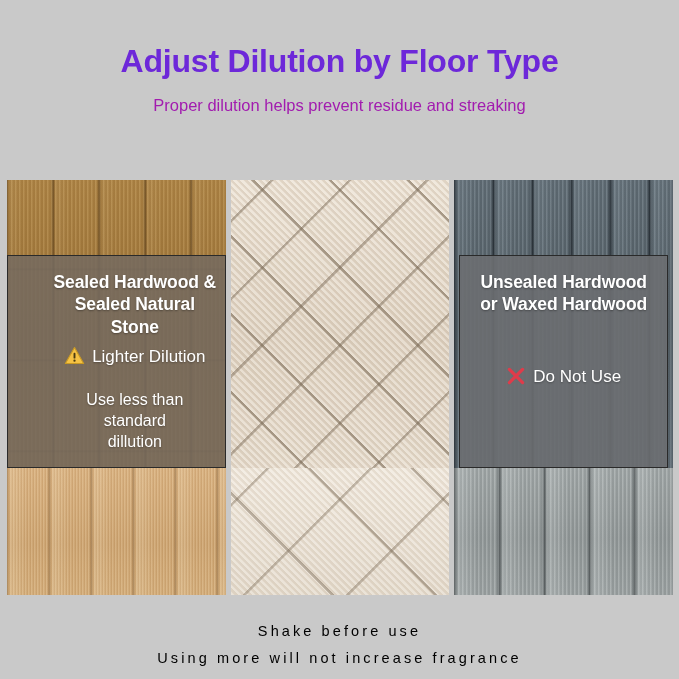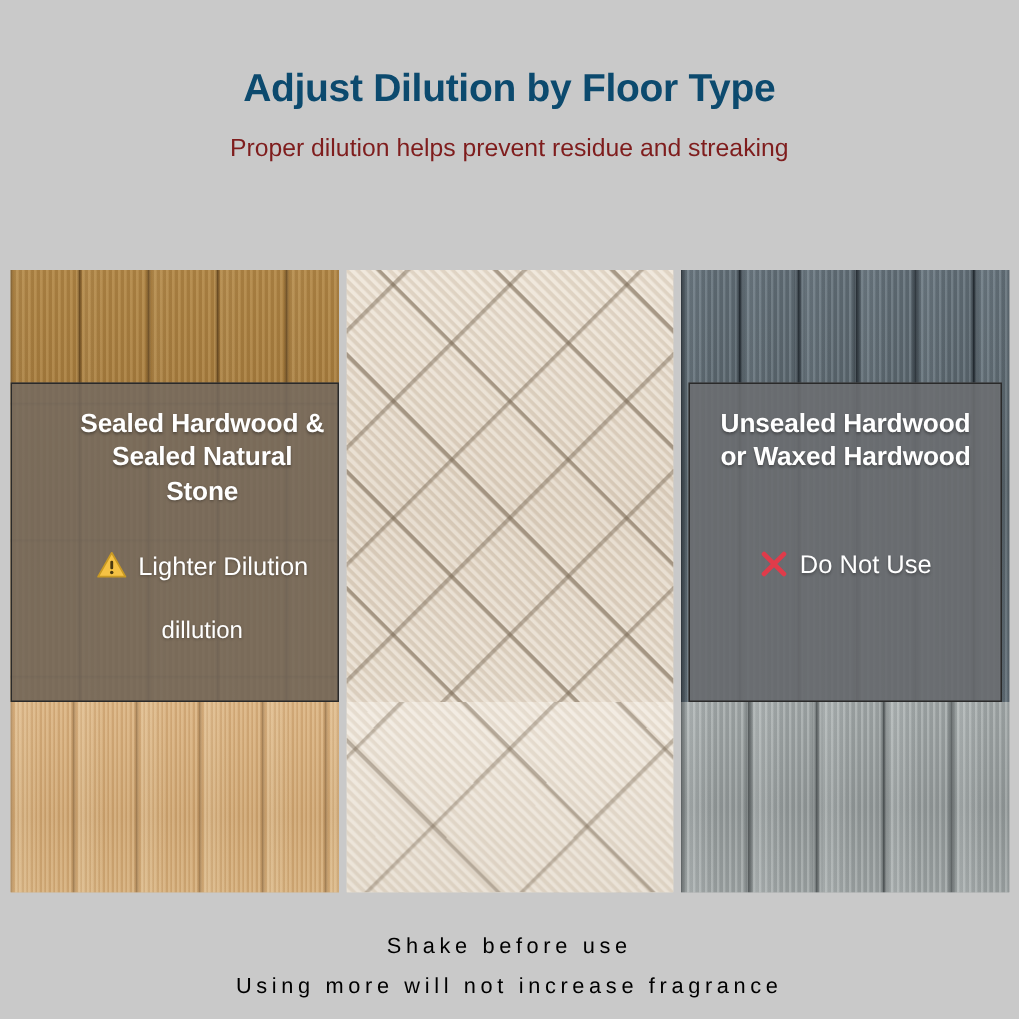--- a/index.html
+++ b/index.html
@@ -14,30 +14,30 @@
     overflow: hidden;
     position: relative;
   }
 
   
   .header {
     padding-top: 44px;
     text-align: center;
   }
   .title {
-    font-size: 26px;
+    font-size: 32px;
     font-weight: bold;
-    color: #0c4a6e;
+    color: #6d28d9;
     letter-spacing: -0.2px;
     margin: 0;
     line-height: 1.1;
   }
   .subtitle {
     font-size: 16.5px;
-    color: #7f1d1d;
+    color: #a21caf;
     margin: 0;
     padding-top: 17px;
     font-weight: normal;
   }
 
   
   .panels {
     position: absolute;
     top: 180px;
     left: 7px;
@@ -247,20 +247,21 @@
         <span class="icon-warning">
           <svg width="21" height="19" viewBox="0 0 22 20" aria-hidden="true">
             <path d="M11 1.6 L20.6 18.4 L1.4 18.4 Z" fill="#f5c244" stroke="#c99a24" stroke-width="1.2" stroke-linejoin="round"></path>
             <rect x="10" y="7.2" width="2" height="6" rx="0.9" fill="#4a3a10"></rect>
             <circle cx="11" cy="15.4" r="1.2" fill="#4a3a10"></circle>
           </svg>
         </span>
         <span>Lighter Dilution</span>
       </div>
       <div class="ov-note">
+        <div>Use less than standard</div>
         <div>dillution</div>
       </div>
       <div class="ov-spacer"></div>
     </div>
   </div>
 
   <div class="panel">
     <div class="panel-photo">
       <div class="band-top tex-herring"></div>
       <div class="band-bottom tex-herring-light"></div>

